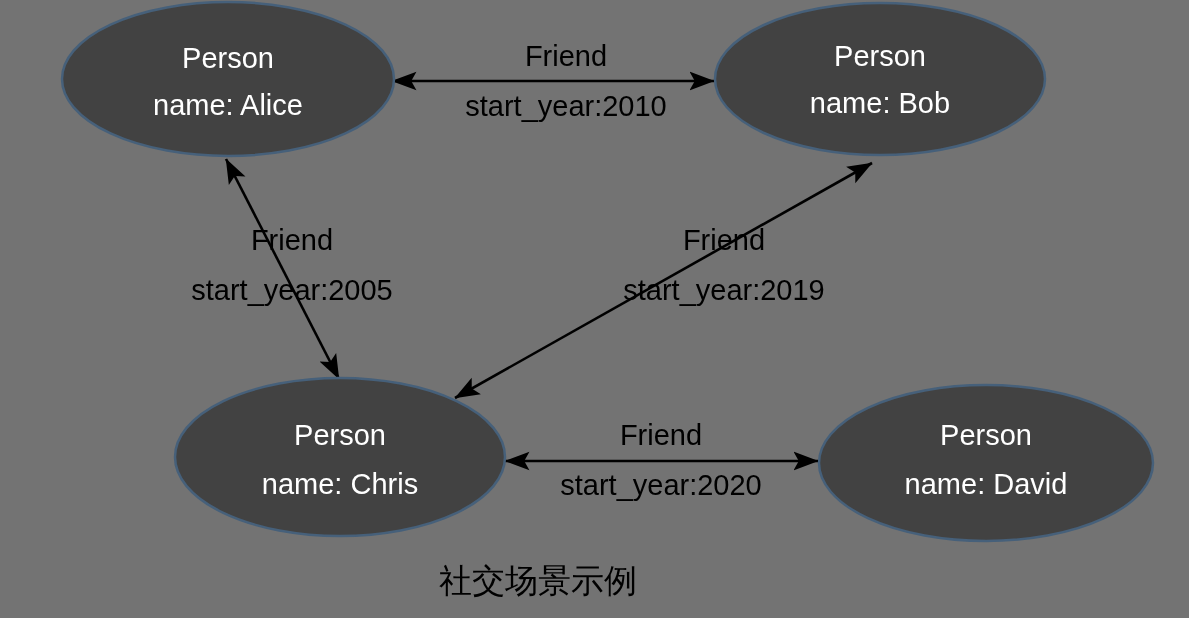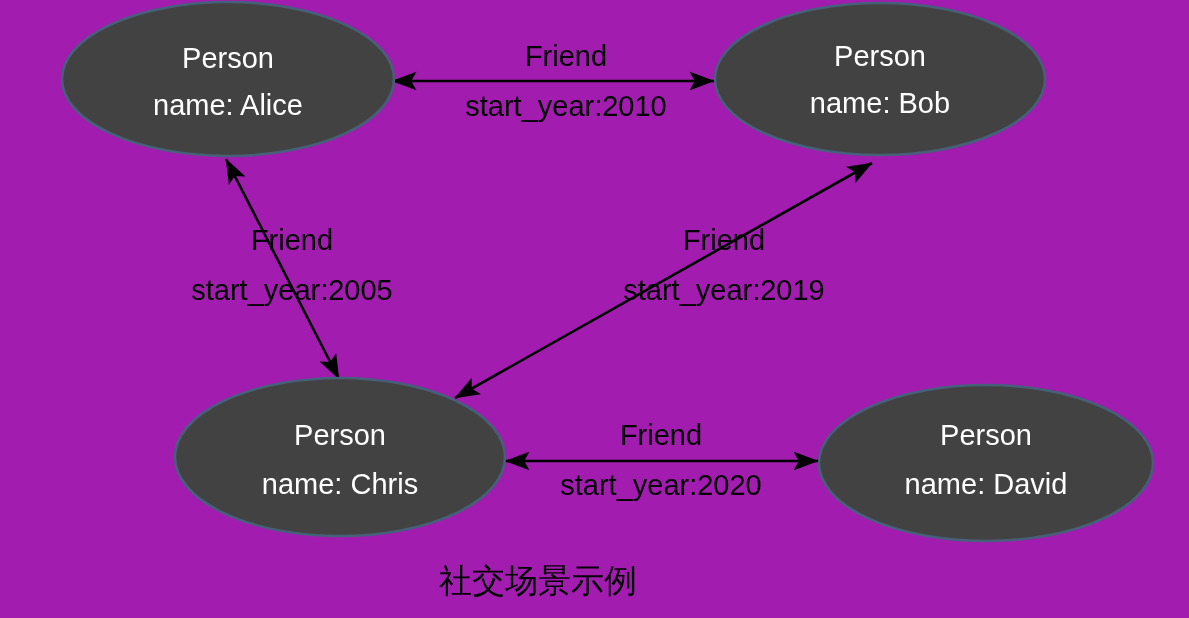--- a/index.html
+++ b/index.html
@@ -7,21 +7,21 @@
     padding: 0;
     background: #ffffff;
   }
   body {
     font-family: "Liberation Sans", sans-serif;
   }
   #canvas {
     position: relative;
     width: 1189px;
     height: 618px;
-    background: #a21caf;
+    background: #737373;
     overflow: hidden;
   }
   #graph-svg {
     position: absolute;
     left: 0;
     top: 0;
     width: 1189px;
     height: 618px;
   }
   .node-ellipse {

